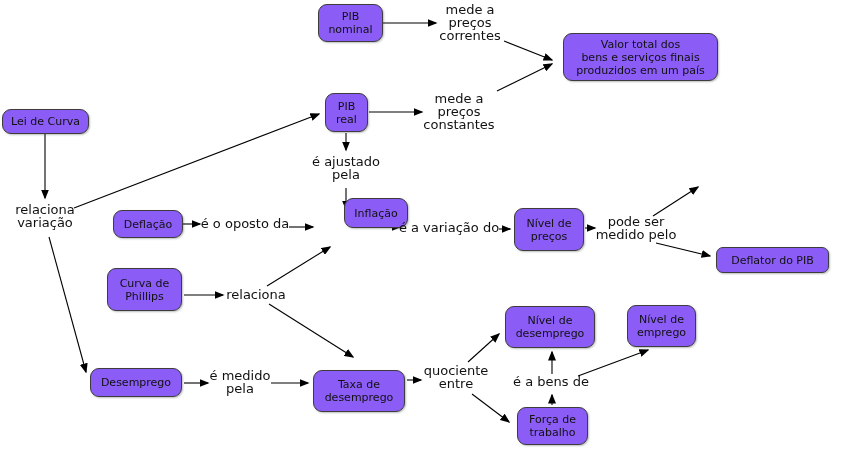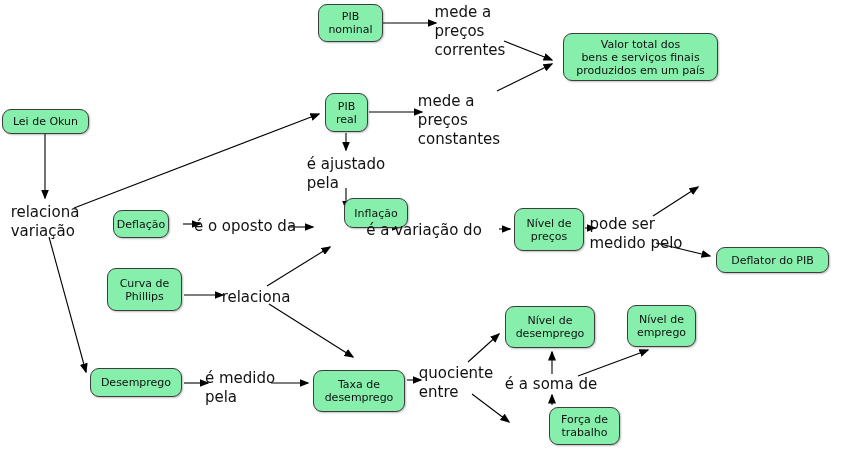--- a/index.html
+++ b/index.html
@@ -8,35 +8,35 @@
     width:846px;height:450px;
     background:#ffffff;
     font-family:"DejaVu Sans","Liberation Sans",sans-serif;
     overflow:hidden;
   }
   svg.edges{position:absolute;left:0;top:0;width:846px;height:450px;}
   svg.edges line{stroke:#000;stroke-width:1.1;}
   .node{
     position:absolute;
     box-sizing:border-box;
-    background:#86efac;
+    background:#8b5cf6;
     border:1.5px solid #3d3d3d;
     border-radius:9px;
     box-shadow:1px 1px 2px rgba(60,70,70,0.35);
     display:flex;align-items:center;justify-content:center;
     text-align:center;
     font-size:11px;line-height:13px;color:#111;
     white-space:pre-line;
     padding:10px 4px;
   }
   .edge-label{
     position:absolute;
     transform:translateX(-50%);
-    text-align:left;
-    font-size:15px;line-height:19px;color:#111;
+    text-align:center;
+    font-size:13px;line-height:13px;color:#111;
     white-space:pre-line;
   }
 </style>
 </head>
 <body>
 
 <div class="canvas">
 
   <svg class="edges">
     <defs>
@@ -71,54 +71,54 @@
     <line x1="552" y1="405" x2="552" y2="395" marker-end="url(#ah)"></line>
     <line x1="552" y1="374" x2="552" y2="352" marker-end="url(#ah)"></line>
     <line x1="578" y1="376" x2="648" y2="350" marker-end="url(#ah)"></line>
   </svg>
 
   <div class="node" style="left:318px;top:4px;width:65px;height:38px;">PIB
 nominal</div>
   <div class="node" style="left:563px;top:33px;width:155px;height:48px;">Valor total dos
 bens e serviços finais
 produzidos em um país</div>
-  <div class="node" style="left:2px;top:109px;width:87px;height:25px;">Lei de Okun</div>
+  <div class="node" style="left:2px;top:109px;width:87px;height:25px;">Lei de Curva</div>
   <div class="node" style="left:325px;top:93px;width:43px;height:39px;">PIB
 real</div>
-  <div class="node" style="left:113px;top:210px;width:56px;height:28px;">Deflação</div>
+  <div class="node" style="left:113px;top:210px;width:70px;height:28px;">Deflação</div>
   <div class="node" style="left:318px;top:198px;width:64px;height:30px;margin-left:26px;">Inflação</div>
   <div class="node" style="left:514px;top:208px;width:70px;height:43px;">Nível de
 preços</div>
-  <div class="node" style="left:716px;top:247px;width:113px;height:26px;">Deflator do PIB</div>
+  <div class="node" style="left:716px;top:247px;width:113px;height:26px;border-radius:7px;">Deflator do PIB</div>
   <div class="node" style="left:107px;top:268px;width:75px;height:43px;">Curva de
 Phillips</div>
   <div class="node" style="left:90px;top:368px;width:92px;height:29px;">Desemprego</div>
   <div class="node" style="left:313px;top:361px;width:92px;height:42px;margin-top:9px;">Taxa de
 desemprego</div>
   <div class="node" style="left:505px;top:306px;width:90px;height:42px;">Nível de
 desemprego</div>
   <div class="node" style="left:627px;top:305px;width:69px;height:42px;">Nível de
 emprego</div>
-  <div class="node" style="left:517px;top:407px;width:71px;height:38px;margin-left:32px;">Força de
+  <div class="node" style="left:517px;top:407px;width:71px;height:38px;">Força de
 trabalho</div>
 
   <div class="edge-label" style="left:470px;top:3px;">mede a
 preços
 correntes</div>
   <div class="edge-label" style="left:459px;top:92px;">mede a
 preços
 constantes</div>
   <div class="edge-label" style="left:346px;top:155px;">é ajustado
 pela</div>
   <div class="edge-label" style="left:45px;top:203px;">relaciona
 variação</div>
   <div class="edge-label" style="left:245px;top:217px;">é o oposto da</div>
-  <div class="edge-label" style="left:424px;top:221px;">é a variação do</div>
+  <div class="edge-label" style="left:449px;top:221px;">é a variação do</div>
   <div class="edge-label" style="left:636px;top:215px;">pode ser
 medido pelo</div>
   <div class="edge-label" style="left:256px;top:288px;">relaciona</div>
   <div class="edge-label" style="left:240px;top:369px;">é medido
 pela</div>
   <div class="edge-label" style="left:456px;top:364px;">quociente
 entre</div>
-  <div class="edge-label" style="left:551px;top:375px;">é a soma de</div>
+  <div class="edge-label" style="left:551px;top:375px;">é a bens de</div>
 
 </div>
 
 </body></html>

